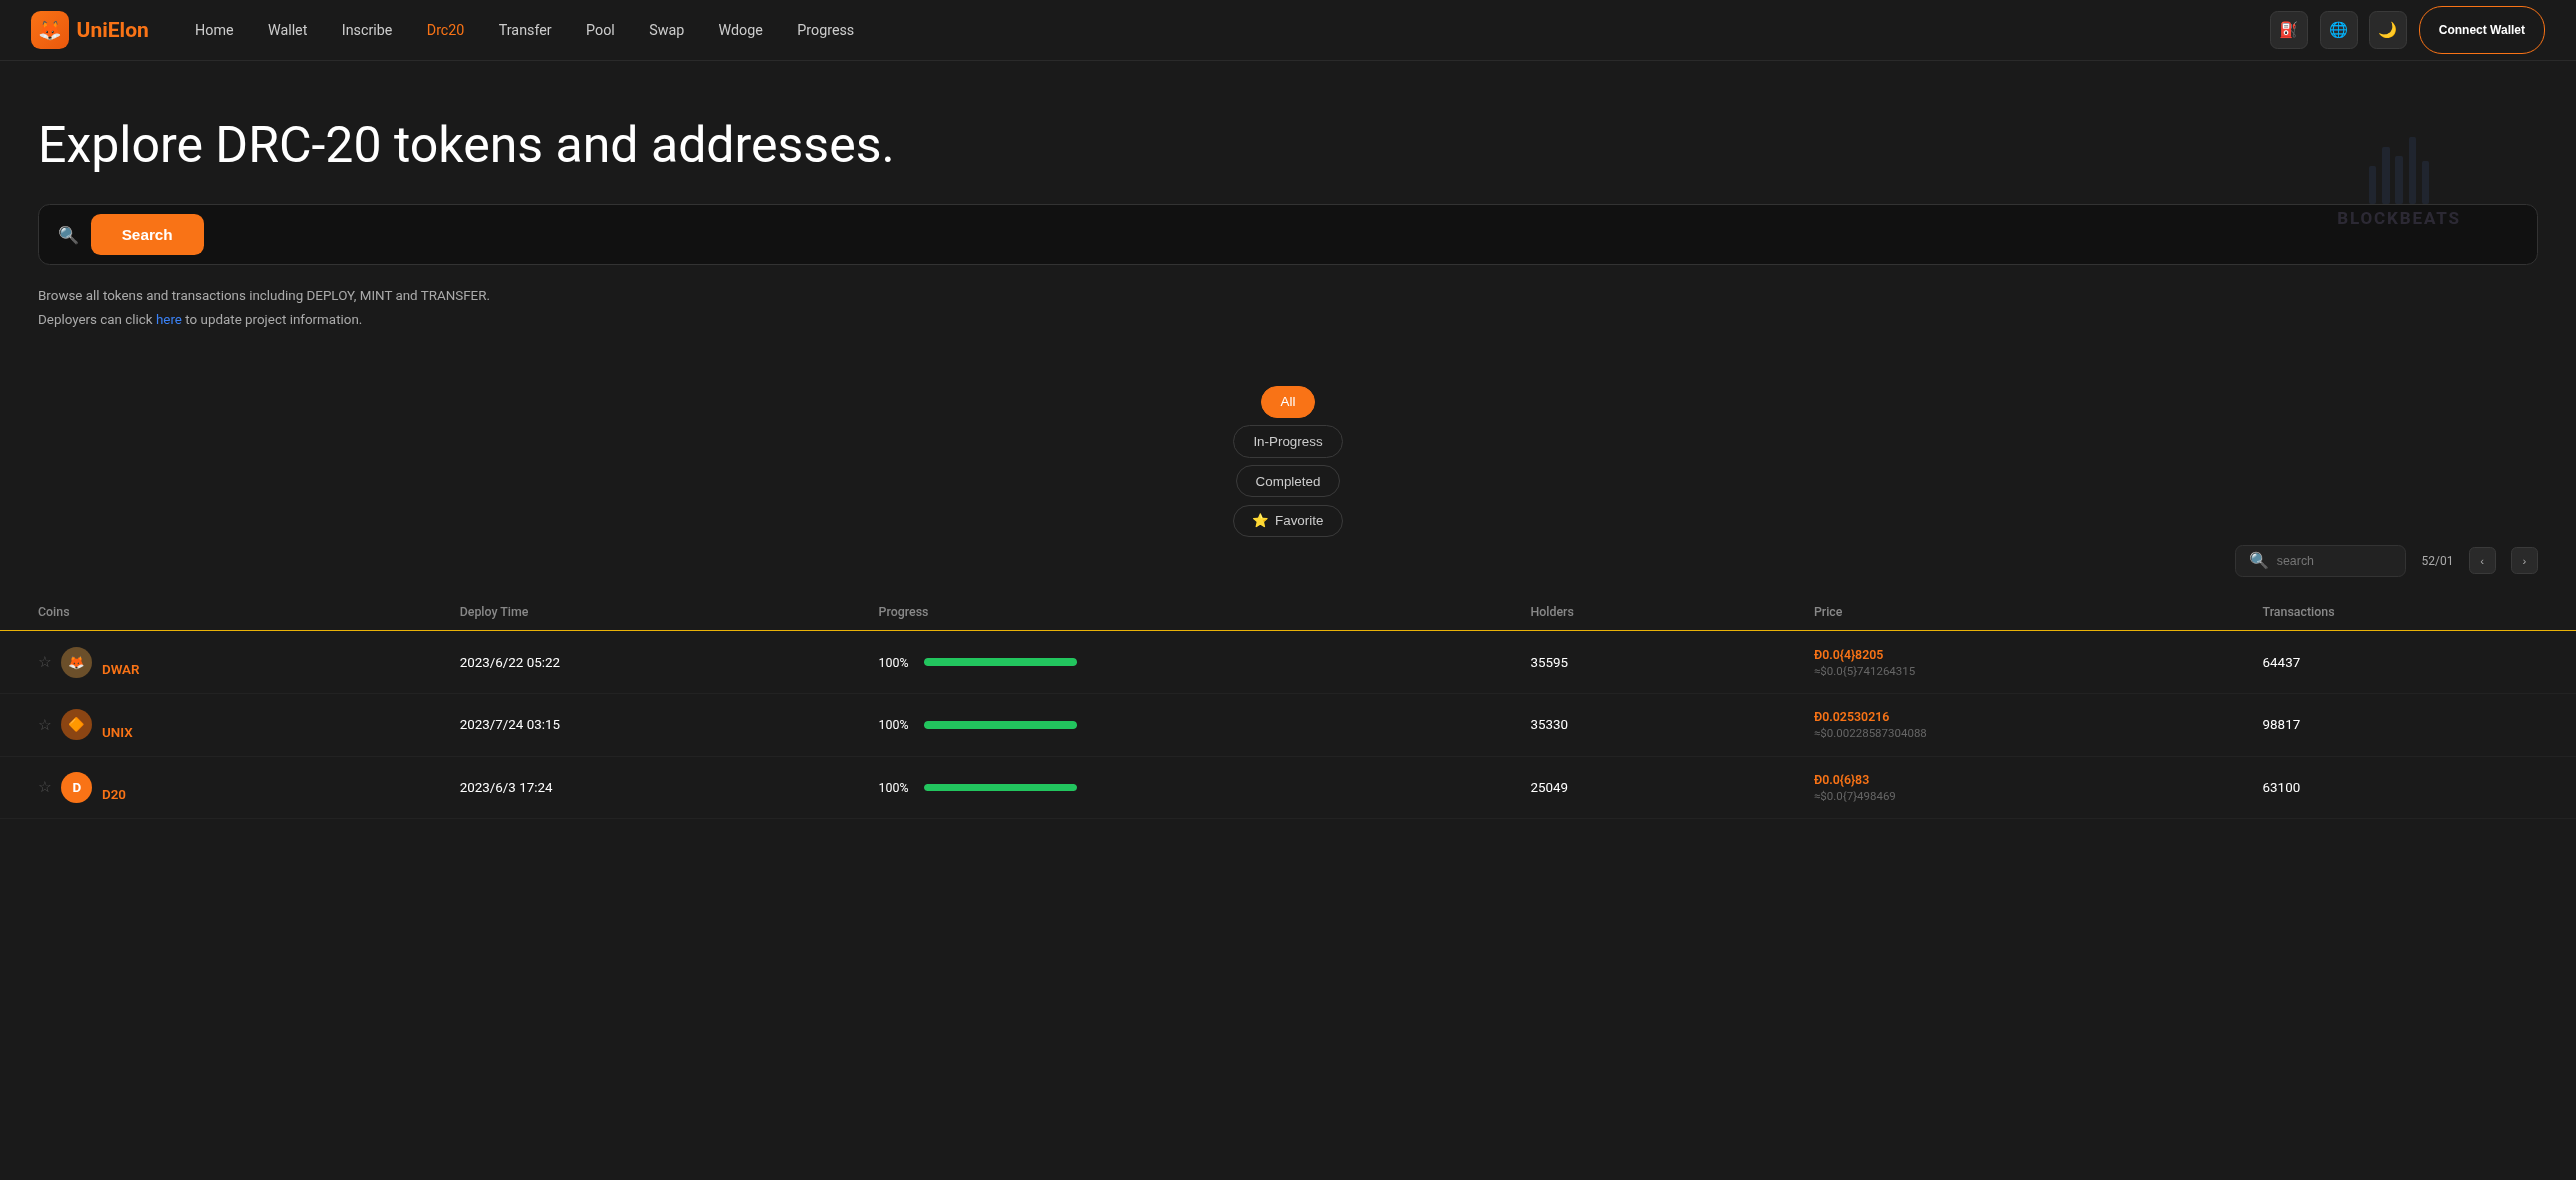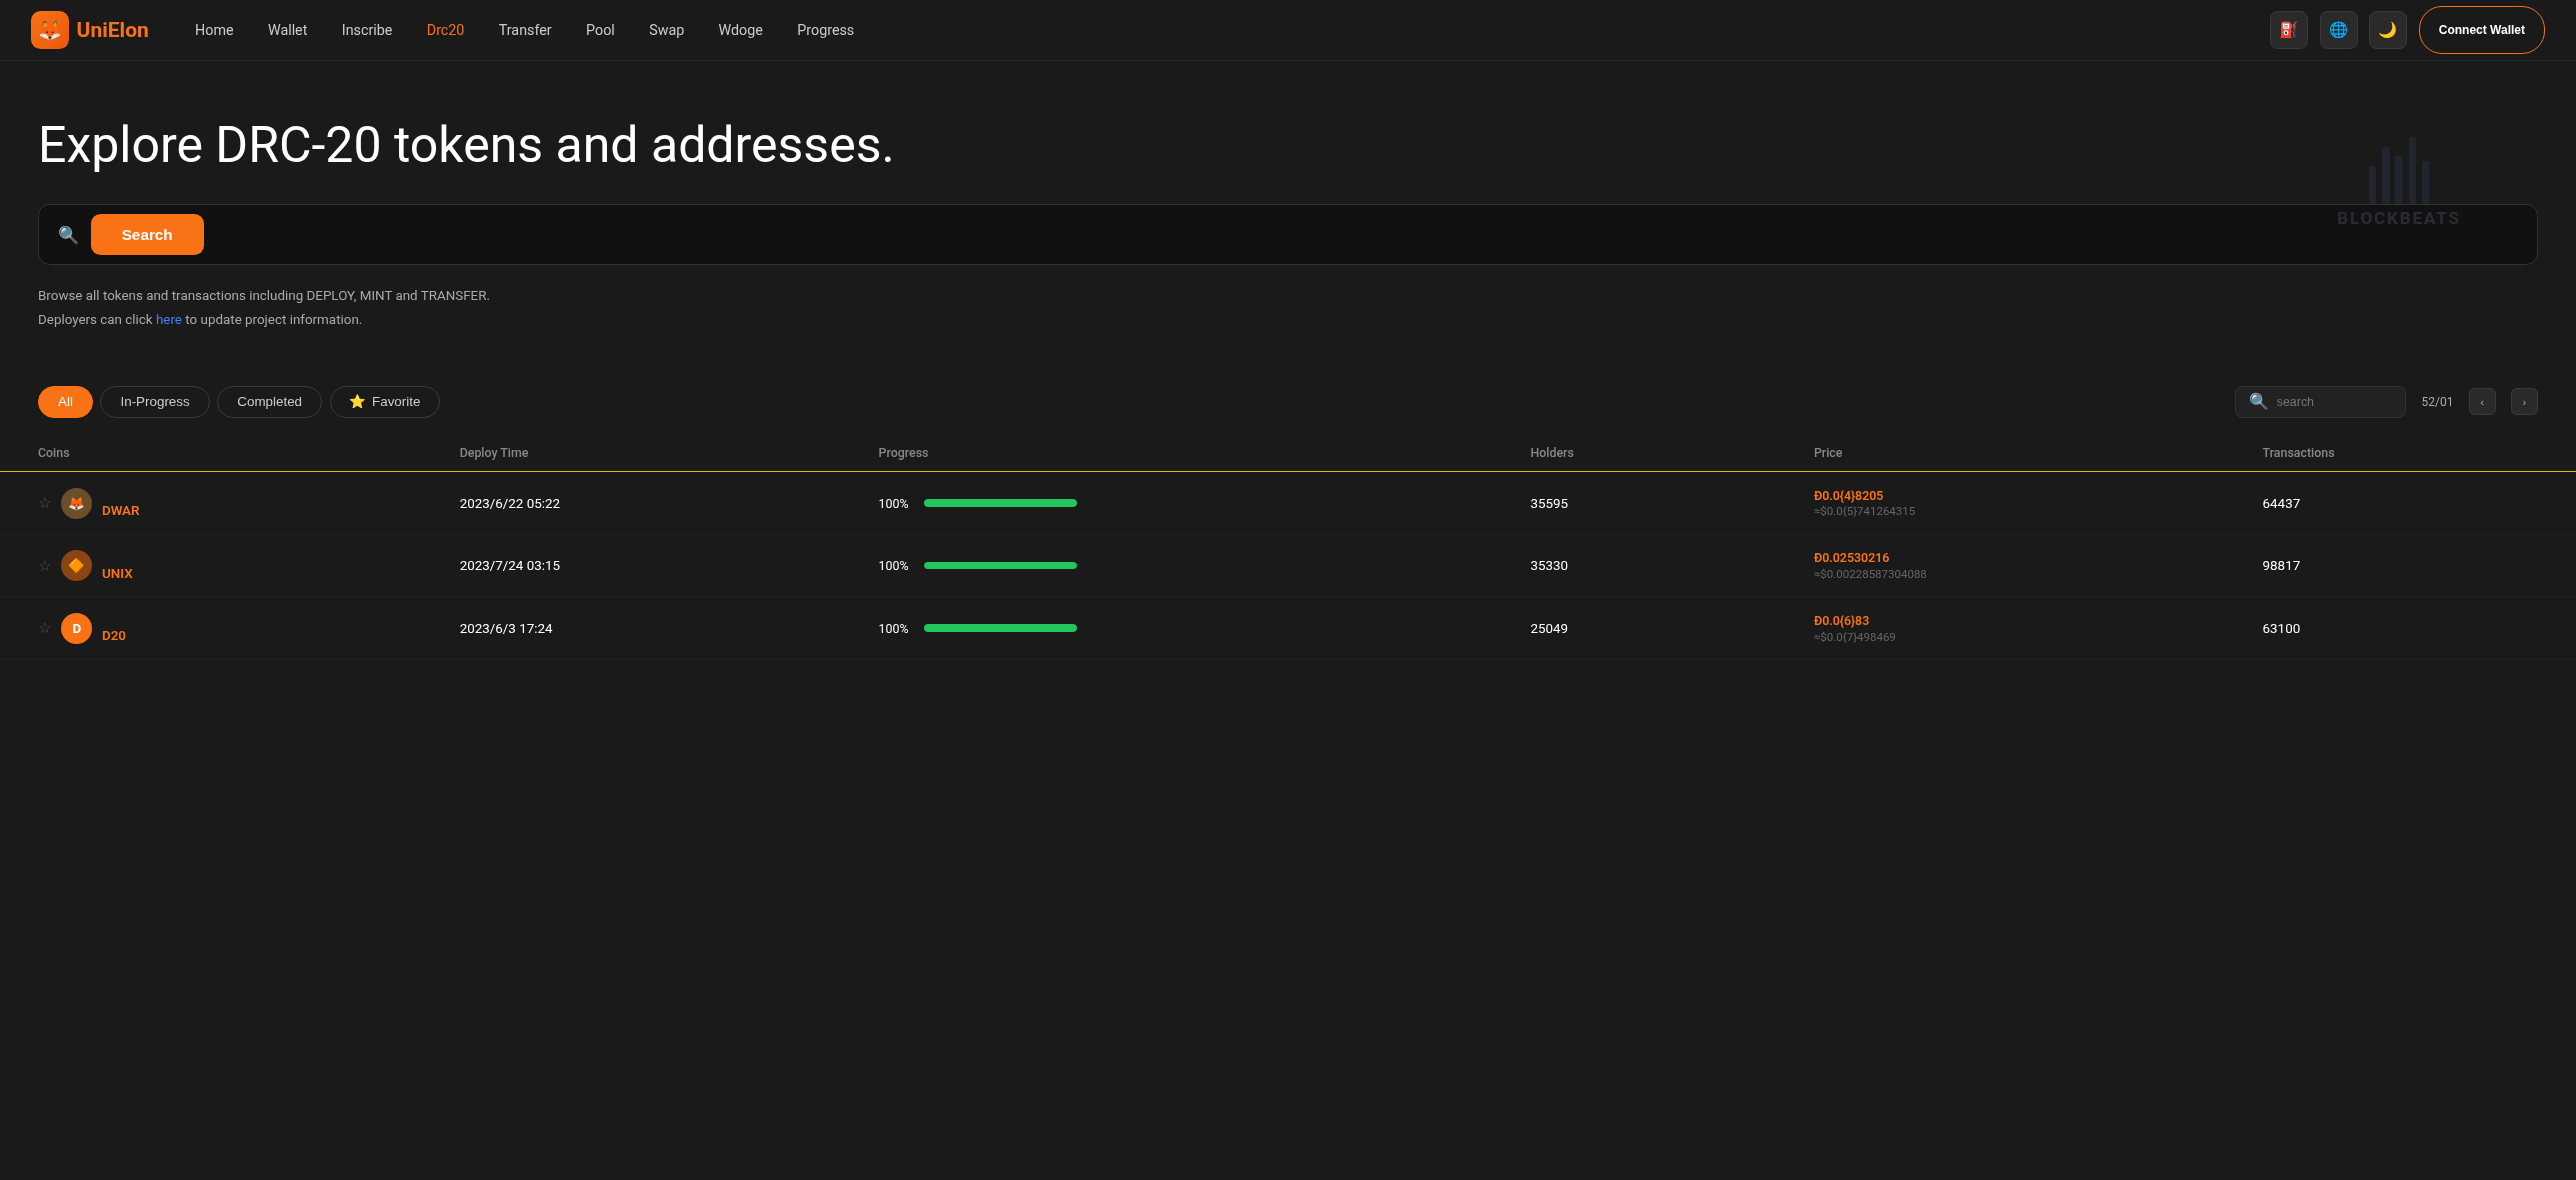--- a/index.html
+++ b/index.html
@@ -167,20 +167,21 @@
       font-weight: 700;
       letter-spacing: 1.9px;
     }
 
     
     .filters-row {
       display: flex;
       align-items: center;
       padding: 15.3px 38px;
       gap: 7.6px;
+      flex-direction: column;
     }
     .filter-btn {
       padding: 7.6px 19px;
       border-radius: 19px;
       border: 1px solid #3a3a3a;
       background: transparent;
       color: #ccc;
       font-size: 13.4px;
       cursor: pointer;
     }

